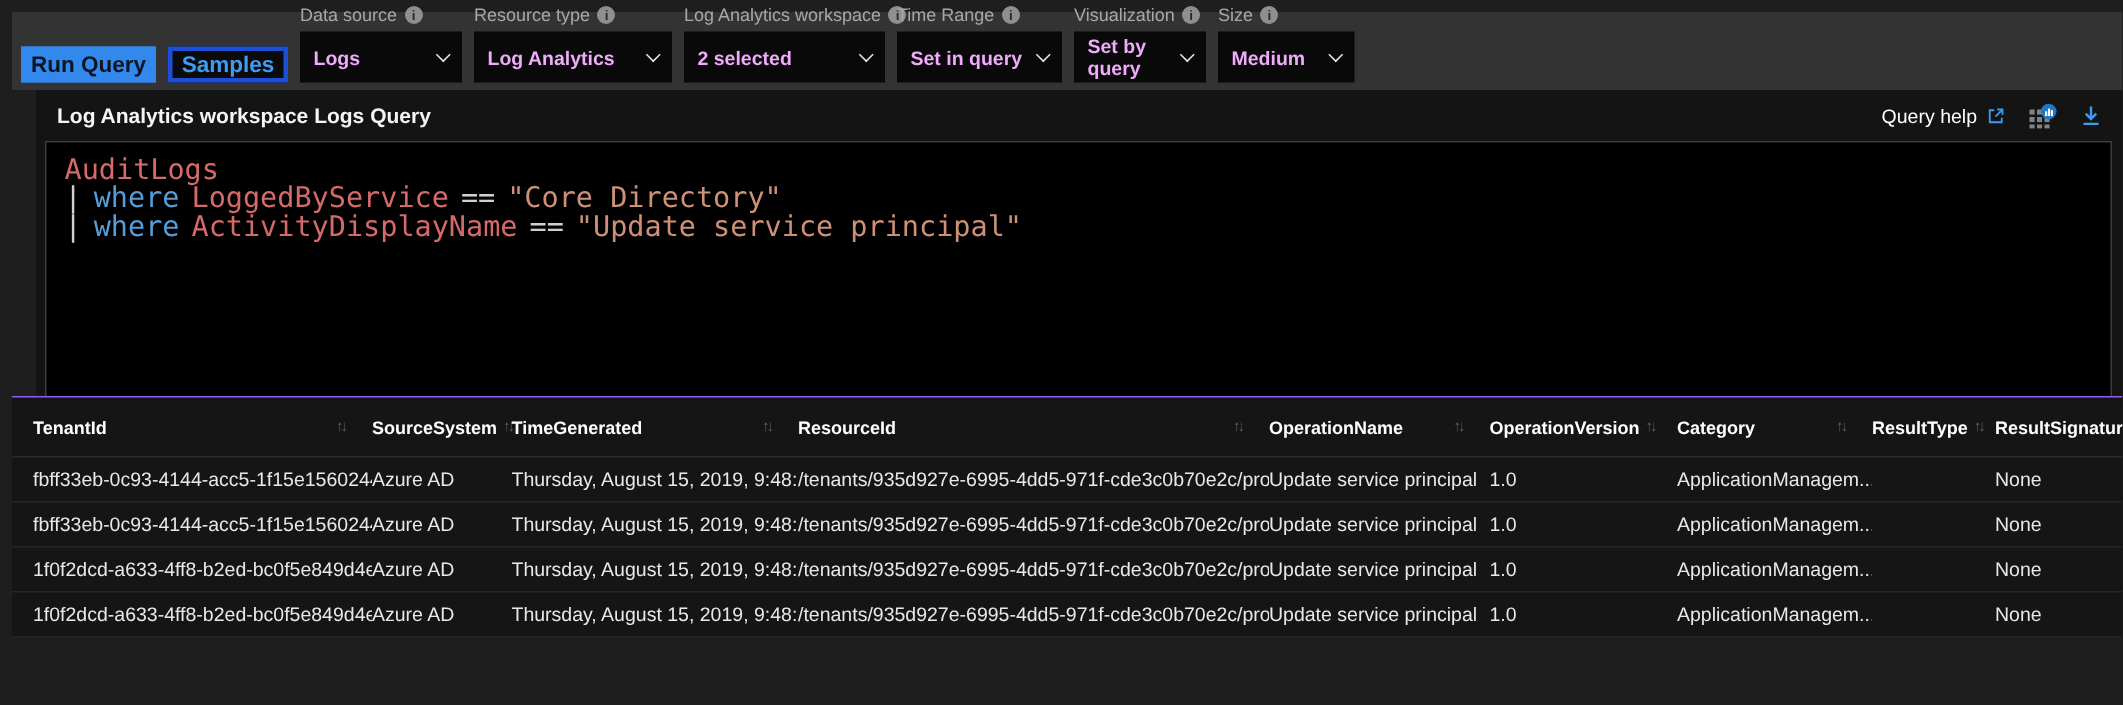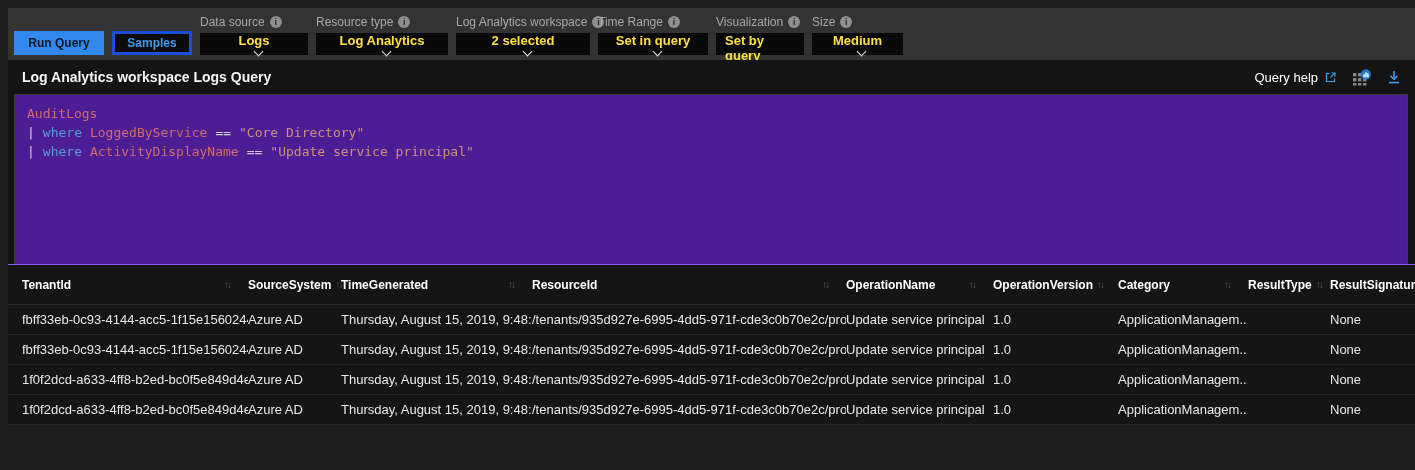--- a/index.html
+++ b/index.html
@@ -4,46 +4,46 @@
 <style>
   * { margin:0; padding:0; box-sizing:border-box; }
   html,body { width:1415px; height:470px; overflow:hidden; }
   body { background:#1e1e1e; font-family:"Liberation Sans", sans-serif; }
   .app { position:relative; width:1415px; height:470px; background:#1e1e1e; }
 
   
   .toolbar { position:absolute; left:8px; top:8px; right:0; height:52px; background:#333333;
              display:flex; align-items:flex-end; padding:0 0 5px 6px; gap:8px; }
   .btn { height:24px; display:flex; align-items:center; justify-content:center;
-         font-size:12px; font-weight:700; cursor:pointer; flex:none; }
+         font-size:15px; font-weight:700; cursor:pointer; flex:none; }
   .btn-primary { width:90px; background:#3288ec; color:#0b1623; border:1px solid #3288ec; }
   .btn-outline { background:#0b0b0b; border:3px solid #1d4ed8; color:#3f9cf3; }
   .btn-samples { width:80px; }
   .btn-colset { width:118px; }
   .tb-field { display:flex; flex-direction:column; gap:4px; flex:none; }
   .tb-lbl { font-size:12px; color:#a8a8a8; display:flex; align-items:center; gap:5px; white-space:nowrap; height:14px; }
   .info-circle { width:12px; height:12px; border-radius:50%; background:#8f8f8f; color:#2a2a2a;
                  font-size:9px; font-weight:700; display:inline-flex; align-items:center; justify-content:center; flex:none; }
-  .dropdown { height:22px; background:#090909; color:#fde047; font-size:13px; font-weight:700;
-              display:flex; align-items:center; justify-content:space-between; padding:0 9px; cursor:pointer;flex-direction:column; }
+  .dropdown { height:34px; background:#090909; color:#f0abfc; font-size:13px; font-weight:700;
+              display:flex; align-items:center; justify-content:space-between; padding:0 9px; cursor:pointer; }
   .chev { width:7px; height:7px; border-right:1.5px solid #e8e8e8; border-bottom:1.5px solid #e8e8e8;
           transform:rotate(45deg); margin-top:-4px; flex:none; margin-left:8px; }
   .w-datasource { width:108px; } .w-restype { width:132px; } .w-workspace { width:134px;margin-top:11px; }
   .w-timerange { width:110px; } .w-visual { width:88px; } .w-size { width:91px; }
 
   
-  .query-panel { position:absolute; left:8px; top:60px; right:0; height:213px; background:#141414; }
+  .query-panel { position:absolute; left:24px; top:60px; right:0; height:213px; background:#141414; }
   .qp-header { height:34px; display:flex; align-items:center; justify-content:space-between; padding:0 14px 0 14px; }
   .qp-title { font-size:14px; font-weight:700; color:#f5f5f5; }
   .qp-actions { display:flex; align-items:center; gap:15px; }
   .query-help { display:flex; align-items:center; gap:6px; color:#ffffff; font-size:13px; cursor:pointer; }
   .icon-btn { display:flex; align-items:center; cursor:pointer; }
-  .editor { position:absolute; left:6px; right:7px; top:34px; bottom:4px; background:#4c1d95;
+  .editor { position:absolute; left:6px; right:7px; top:34px; bottom:4px; background:#000000;
             border:1px solid #3c3c3c; padding:9px 0 0 12px;
-            font-family:"DejaVu Sans Mono", monospace; font-size:13px; line-height:19px; }
+            font-family:"DejaVu Sans Mono", monospace; font-size:19px; line-height:19px; }
   .code-line { white-space:pre; }
   .code-line .tok + .tok { margin-left:8px; }
   .tok-ident { color:#d46a6a; }
   .tok-kw { color:#569cd6; }
   .tok-op, .tok-pipe { color:#cfcfcf; }
   .tok-str { color:#ce9178; }
 
   
   .table-panel { position:absolute; left:8px; top:264px; right:0; background:#151515; border-top:1px solid #8b5cf6; }
   .tgrid { display:grid; grid-template-columns:226px 93px 191px 314px 147px 125px 130px 82px minmax(0,1fr);

